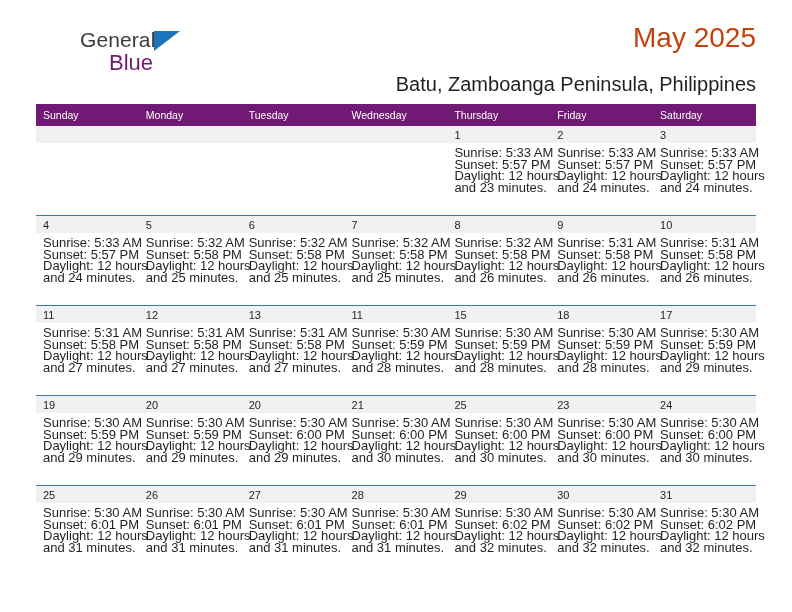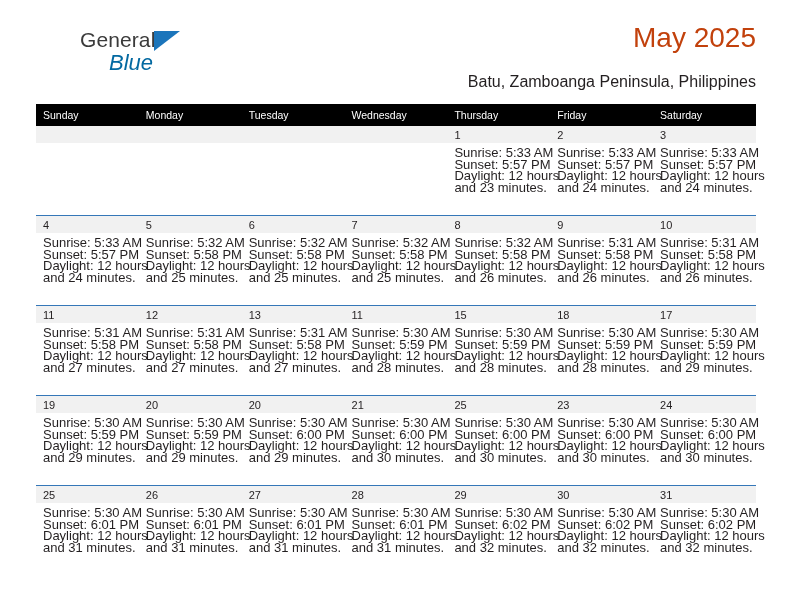--- a/index.html
+++ b/index.html
@@ -53,58 +53,57 @@
     width: 0;
     height: 0;
     border-left: 26px solid #1b75bb;
     border-bottom: 20px solid transparent;
   }
   .logo-blue {
     position: absolute;
     left: 29px;
     top: 22px;
     font-size: 22px;
-    color: #0369a1;
+    color: #701a75;
     font-family: "Liberation Sans", sans-serif;
-    font-style: italic;
   }
 
   .title {
     position: absolute;
     right: 0;
     top: 24px;
     font-size: 28px;
     font-weight: normal;
     color: #c2410c;
     line-height: 1;
     white-space: nowrap;
   }
   .subtitle {
     position: absolute;
     right: 0;
     top: 74px;
-    font-size: 16px;
+    font-size: 20px;
     color: #231f20;
     line-height: 1;
     white-space: nowrap;
     margin-left: 44px;
   }
 
   
   .calendar {
     position: absolute;
     left: 36px;
     top: 104px;
     width: 720px;
     border-collapse: collapse;
     table-layout: fixed;
   }
 
   .calendar th {
-    background: #000000;
+    background: #701a75;
     color: #ffffff;
     font-size: 10.5px;
     font-weight: normal;
     text-align: left;
     padding: 5px 0 5px 7px;
     height: 20px;
     box-sizing: border-box;
   }
 
   .calendar td {

